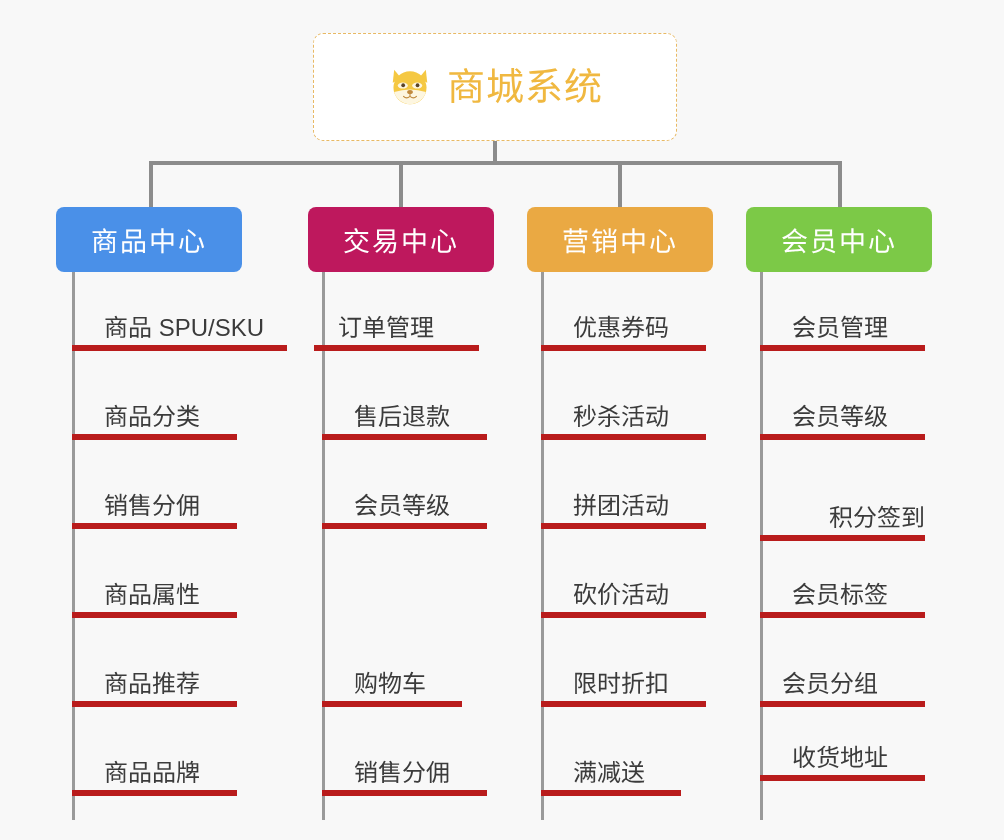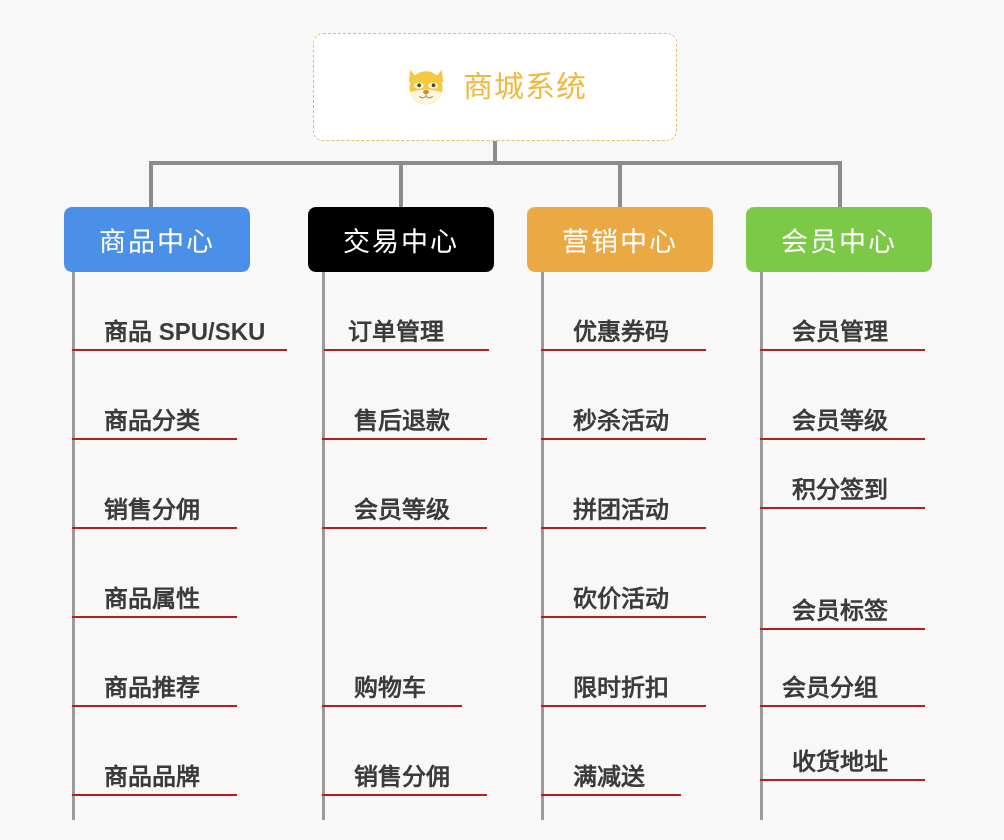--- a/index.html
+++ b/index.html
@@ -43,21 +43,21 @@
   }
   .root-emoji {
     width: 46px;
     height: 46px;
     flex: 0 0 auto;
     position: relative;
     display: block;
   }
   .root-emoji svg { display: block; width: 46px; height: 46px; }
   .root-title {
-    font-size: 30px;
+    font-size: 38px;
     line-height: 1;
     color: #f0b840;
     letter-spacing: 1px;
     white-space: nowrap;
   }
 
   
   .conn {
     position: absolute;
     background: #8c8c8c;
@@ -88,26 +88,25 @@
     width: 3px;
     background: #9a9a9a;
     top: 272px;
   }
 
   
   .leaf {
     position: absolute;
     height: 47px;
     box-sizing: border-box;
-    border-bottom: 2px solid #b91c1c;
+    border-bottom: 6px solid #b91c1c;
     display: flex;
     align-items: flex-end;
     padding-left: 32px;
     padding-bottom: 2px;
-    font-weight: bold;
   }
   .leaf-label {
     font-size: 24px;
     line-height: 30px;
     color: #3b3b3b;
     white-space: nowrap;
   }
 </style>
 </head>
 <body>
@@ -134,21 +133,21 @@
 
   <div class="conn conn-v" style="left:493px; top:141px; height:23px;"></div>
 
   <div class="conn conn-h" style="left:149px; top:161px; width:693px;"></div>
 
   <div class="conn conn-v" style="left:149px; top:161px; height:46px;"></div>
   <div class="conn conn-v" style="left:399px; top:161px; height:46px;"></div>
   <div class="conn conn-v" style="left:618px; top:161px; height:46px;"></div>
   <div class="conn conn-v" style="left:838px; top:161px; height:46px;"></div>
 
-  <div class="cat-header" style="left:64px; background:#4a90e8;">
+  <div class="cat-header" style="left:56px; background:#4a90e8;">
     <span>商品中心</span>
   </div>
   <div class="trunk" style="left:72px; height:548px;"></div>
   <div class="leaf" style="left:72px; top:304px; width:215px;">
     <span class="leaf-label">商品 SPU/SKU</span>
   </div>
   <div class="leaf" style="left:72px; top:393px; width:165px;">
     <span class="leaf-label">商品分类</span>
   </div>
   <div class="leaf" style="left:72px; top:482px; width:165px;">
@@ -157,25 +156,25 @@
   <div class="leaf" style="left:72px; top:571px; width:165px;">
     <span class="leaf-label">商品属性</span>
   </div>
   <div class="leaf" style="left:72px; top:660px; width:165px;">
     <span class="leaf-label">商品推荐</span>
   </div>
   <div class="leaf" style="left:72px; top:749px; width:165px;">
     <span class="leaf-label">商品品牌</span>
   </div>
 
-  <div class="cat-header" style="left:308px; background:#000000;">
+  <div class="cat-header" style="left:308px; background:#be185d;">
     <span>交易中心</span>
   </div>
   <div class="trunk" style="left:322px; height:548px;"></div>
-  <div class="leaf" style="left:324px; top:304px; width:165px;padding-left:24px;">
+  <div class="leaf" style="left:314px; top:304px; width:165px;padding-left:24px;">
     <span class="leaf-label">订单管理</span>
   </div>
   <div class="leaf" style="left:322px; top:393px; width:165px;">
     <span class="leaf-label">售后退款</span>
   </div>
   <div class="leaf" style="left:322px; top:482px; width:165px;">
     <span class="leaf-label">会员等级</span>
   </div>
   <div class="leaf" style="left:322px; top:660px; width:140px;">
     <span class="leaf-label">购物车</span>
@@ -210,24 +209,24 @@
   <div class="cat-header" style="left:746px; background:#7cc947;">
     <span>会员中心</span>
   </div>
   <div class="trunk" style="left:760px; height:548px;"></div>
   <div class="leaf" style="left:760px; top:304px; width:165px;">
     <span class="leaf-label">会员管理</span>
   </div>
   <div class="leaf" style="left:760px; top:393px; width:165px;">
     <span class="leaf-label">会员等级</span>
   </div>
-  <div class="leaf" style="left:760px; top:462px; width:165px;">
+  <div class="leaf" style="left:760px; top:494px; width:165px;justify-content:flex-end;">
     <span class="leaf-label">积分签到</span>
   </div>
-  <div class="leaf" style="left:760px; top:583px; width:165px;">
+  <div class="leaf" style="left:760px; top:571px; width:165px;">
     <span class="leaf-label">会员标签</span>
   </div>
   <div class="leaf" style="left:760px; top:660px; width:165px;padding-left:22px;">
     <span class="leaf-label">会员分组</span>
   </div>
   <div class="leaf" style="left:760px; top:734px; width:165px;">
     <span class="leaf-label">收货地址</span>
   </div>
 
 </div>

